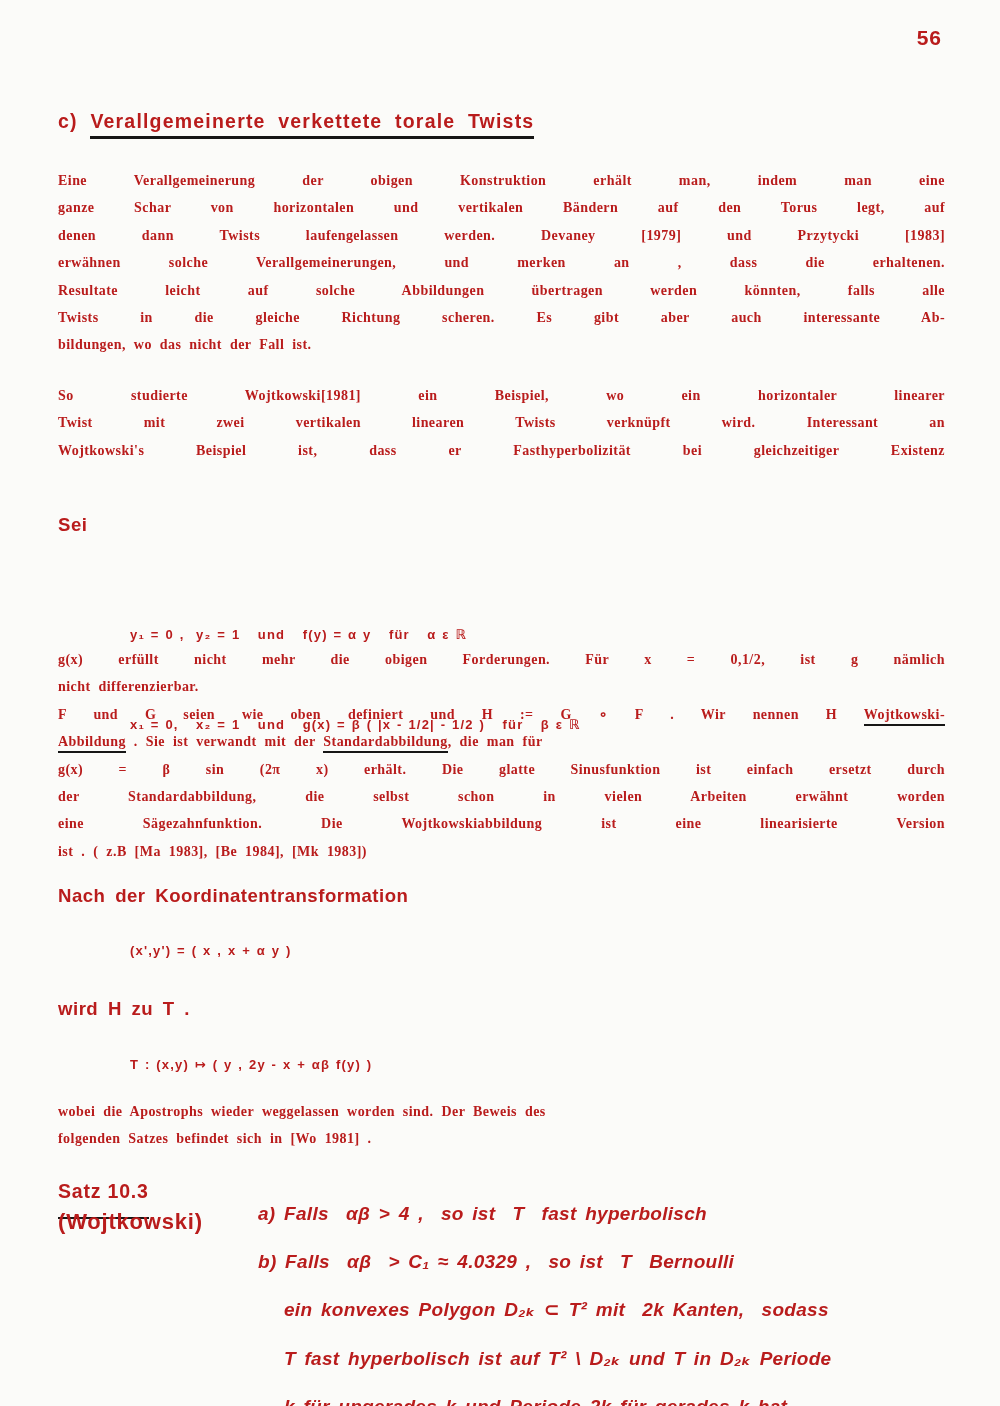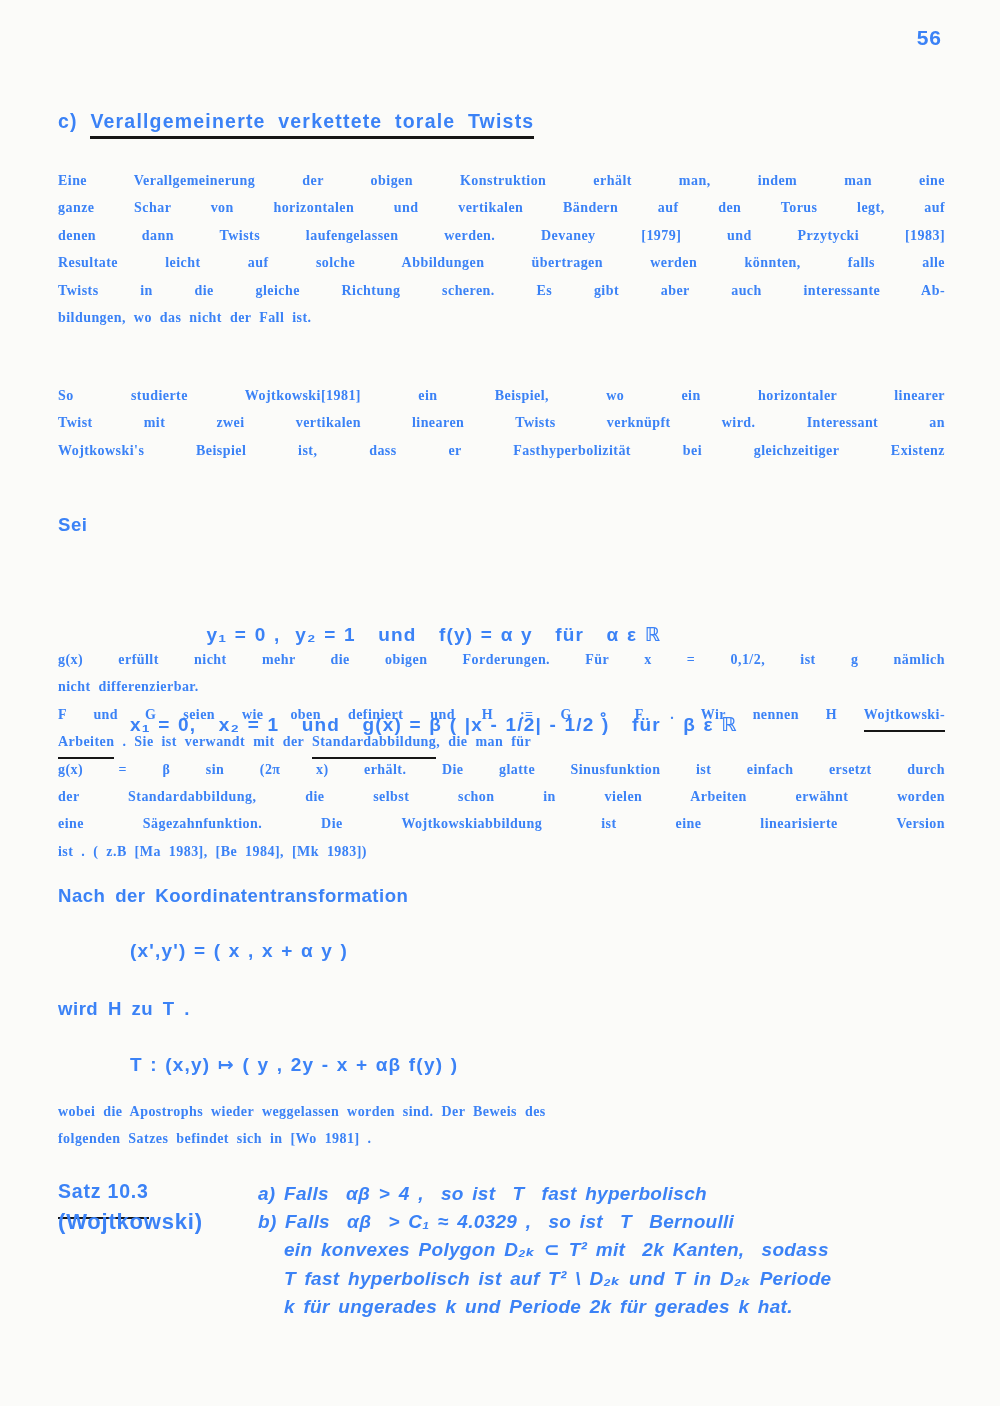--- a/index.html
+++ b/index.html
@@ -1,21 +1,21 @@
 <!DOCTYPE html>
 <html><head>
 <meta charset="utf-8">
 <style>
   * { margin:0; padding:0; box-sizing:border-box; }
   html,body { background:#e9e9e6; }
   .page {
     position:relative;
     width:1000px; height:1406px;
     background:#fbfbf9;
-    color:#3b82f6;
+    color:#b91c1c;
     font-family:"Liberation Sans","DejaVu Sans",sans-serif;
     font-weight:700;
     overflow:hidden;
   }
   .pageno {
     position:absolute; top:26px; right:58px;
     font-size:21px; letter-spacing:1px;
   }
   .heading {
     position:absolute; left:58px; top:110px;
@@ -27,27 +27,26 @@
   .line {
     font-size:14px; line-height:27.4px; height:27.4px;
     letter-spacing:0.45px; word-spacing:4px;
     white-space:nowrap;
     font-family:Liberation Serif, serif;
   }
   .jl {
     text-align:justify; text-align-last:justify;
     word-spacing:2px; white-space:normal;
   }
-  .uw { border-bottom:2.5px solid #161616; padding-bottom:8px; }
+  .uw { border-bottom:2.5px solid #161616; padding-bottom:2px; }
   .formula {
     position:absolute; left:130px;
-    font-size:19px; line-height:30px;
+    font-size:13px; line-height:30px;
     letter-spacing:1.2px; word-spacing:1px;
     white-space:pre;
-    text-align:center;
   }
   .plain {
     position:absolute; left:58px;
     font-size:18.6px; letter-spacing:0.5px; word-spacing:4px;
     white-space:nowrap;
   }
   .satz-label {
     position:absolute; left:58px; top:1180px;
     font-size:19.5px; letter-spacing:0.8px;
   }
@@ -55,39 +54,41 @@
   .satz-attr {
     position:absolute; left:58px; top:1209px;
     font-size:22px; letter-spacing:0.8px;
   }
   .satz-items { position:absolute; left:258px; top:1180px; }
   .satz-item {
     font-style:italic;
     font-size:19px; line-height:28.2px; height:28.2px;
     letter-spacing:0.3px; word-spacing:3px;
     white-space:pre;
+    margin-top:20px;
   }
   .satz-item.sub { padding-left:26px; }
 </style>
 </head>
 <body>
 
 <div class="page">
 
   <div class="pageno">56</div>
 
   <div class="heading">
     <span>c)</span>
     <span class="u">Verallgemeinerte verkettete torale Twists</span>
   </div>
 
   <div class="para" style="top:167px">
     <div class="line jl">Eine Verallgemeinerung der obigen Konstruktion erhält man, indem man eine</div>
     <div class="line jl">ganze Schar von horizontalen und vertikalen Bändern auf den Torus legt, auf</div>
     <div class="line jl">denen dann Twists laufengelassen werden. Devaney [1979] und Przytycki [1983]</div>
+    <div class="line jl">erwähnen solche Verallgemeinerungen, und merken an , dass die erhaltenen.</div>
     <div class="line jl">Resultate leicht auf solche Abbildungen übertragen werden könnten, falls alle</div>
     <div class="line jl">Twists in die gleiche Richtung scheren. Es gibt aber auch interessante Ab-</div>
     <div class="line">bildungen, wo das nicht der Fall ist.</div>
   </div>
 
   <div class="para" style="top:382px">
     <div class="line jl">So studierte Wojtkowski[1981] ein Beispiel, wo ein horizontaler linearer</div>
     <div class="line jl">Twist mit zwei vertikalen linearen Twists verknüpft wird. Interessant an</div>
     <div class="line jl">Wojtkowski's Beispiel ist, dass er Fasthyperbolizität bei gleichzeitiger Existenz</div>
   </div>
@@ -100,21 +101,21 @@
   </div>
 
   <div class="para" style="top:646px">
     <div class="line jl">g(x) erfüllt nicht mehr die obigen Forderungen. Für x = 0,1/2, ist g nämlich</div>
     <div class="line">nicht  differenzierbar.</div>
     <div class="line jl">
       <span>F und G seien wie oben definiert und H := G ∘ F . Wir nennen H</span>
       <span class="uw">Wojtkowski-</span>
     </div>
     <div class="line">
-      <span class="uw">Arbeiten</span><span> . Sie ist verwandt mit der </span><span class="uw">Standardabbildung</span><span>, die man für</span>
+      <span class="uw">Abbildung</span><span> . Sie ist verwandt mit der </span><span class="uw">Standardabbildung</span><span>, die man für</span>
     </div>
     <div class="line jl">g(x) = β sin (2π x) erhält. Die glatte Sinusfunktion ist einfach ersetzt durch</div>
     <div class="line jl">der Standardabbildung, die selbst schon in vielen Arbeiten erwähnt worden</div>
     <div class="line jl">eine Sägezahnfunktion. Die Wojtkowskiabbildung ist eine linearisierte Version</div>
     <div class="line">ist . ( z.B [Ma 1983], [Be 1984], [Mk 1983])</div>
   </div>
 
   <div class="plain" style="top:885px">Nach der Koordinatentransformation</div>
 
   <div class="formula" style="top:936px">(x',y') = ( x , x + α y )</div>

